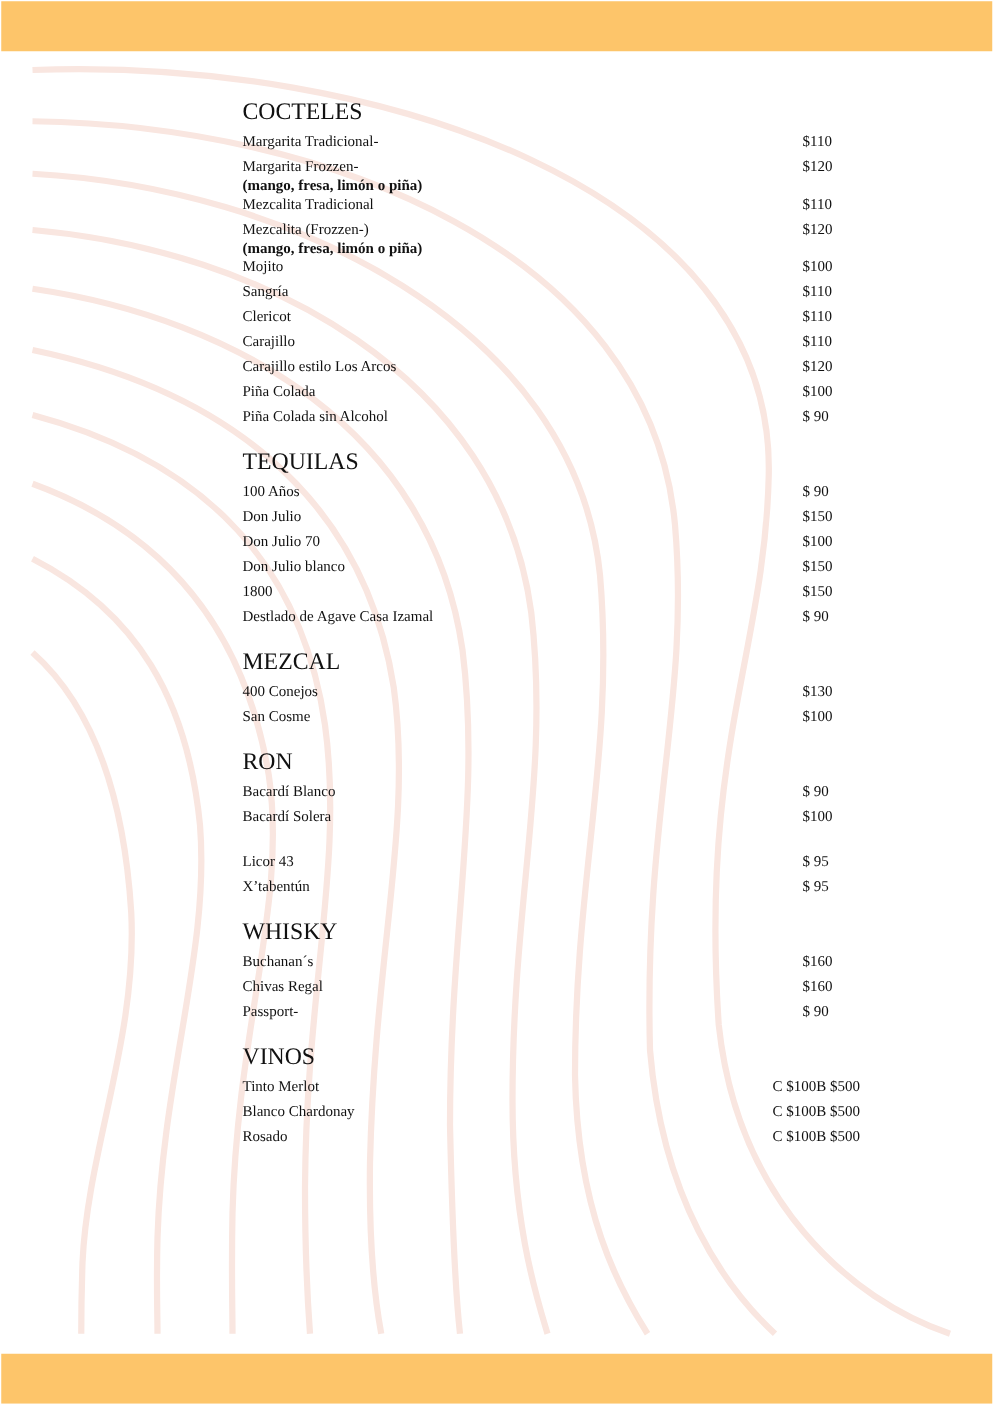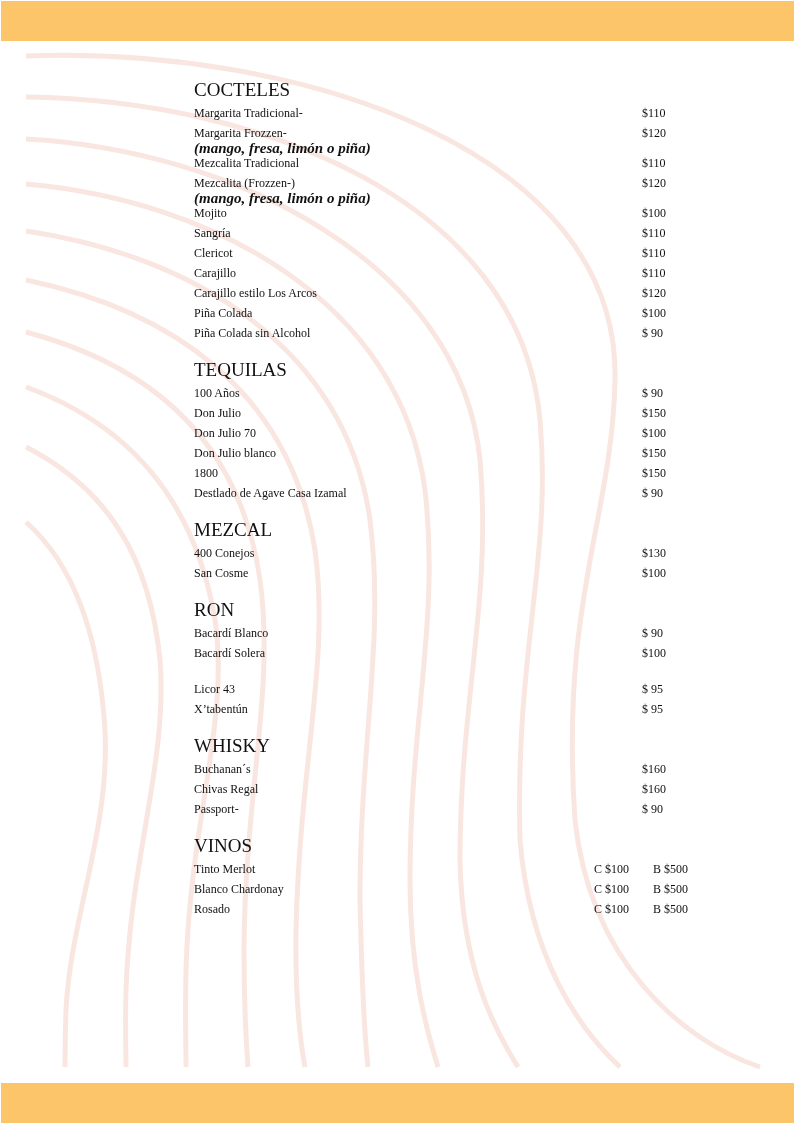--- a/index.html
+++ b/index.html
@@ -9,22 +9,22 @@
   .bar-top { top: 1px; height: 40px; }
   .bar-bottom { top: 1083px; height: 40px; }
   svg.bg { position: absolute; left: 0; top: 0; width: 794px; height: 1123px; }
   svg.bg path { fill: none; stroke: #F9E6E0; stroke-width: 5; }
   .menu { position: absolute; left: 170px; top: 79px; width: 494px; margin-left: 24px; }
   .section { margin-bottom: 16px; }
   .section-title { font-size: 19px; line-height: 22px; height: 24px; }
   .row { display: flex; justify-content: space-between; font-size: 12px; line-height: 20px; height: 20px; }
   .row .name { white-space: nowrap; }
   .row .price { white-space: nowrap; min-width: 70px; text-align: left; padding-left: 24px; }
-  .note { font-size: 15px; font-style: italic; font-weight: bold; line-height: 10px; height: 10px; margin-top: 0; }
-  .wine .price { padding-left: 0; display: flex; gap: 24px; min-width: 160px; justify-content: flex-end; }
+  .note { font-size: 12px; font-weight: bold; line-height: 10px; height: 10px; margin-top: 0; }
+  .wine .price { padding-left: 0; display: flex; gap: 0; min-width: 160px; justify-content: flex-end; }
 </style>
 </head>
 <body>
 
 <div class="bar bar-top"></div>
 
 <svg class="bg" viewBox="0 0 794 1123">
   <path d="M26,56 C300,46 620,150 615,380 C612,520 560,600 575,820 C590,960 680,1040 760,1067"></path>
   <path d="M26,97 C260,100 520,200 540,420 C552,560 515,650 520,840 C530,960 580,1030 620,1067"></path>
   <path d="M26,139 C230,150 460,260 480,460 C492,600 460,700 460,860 C462,970 495,1030 518,1067"></path>

